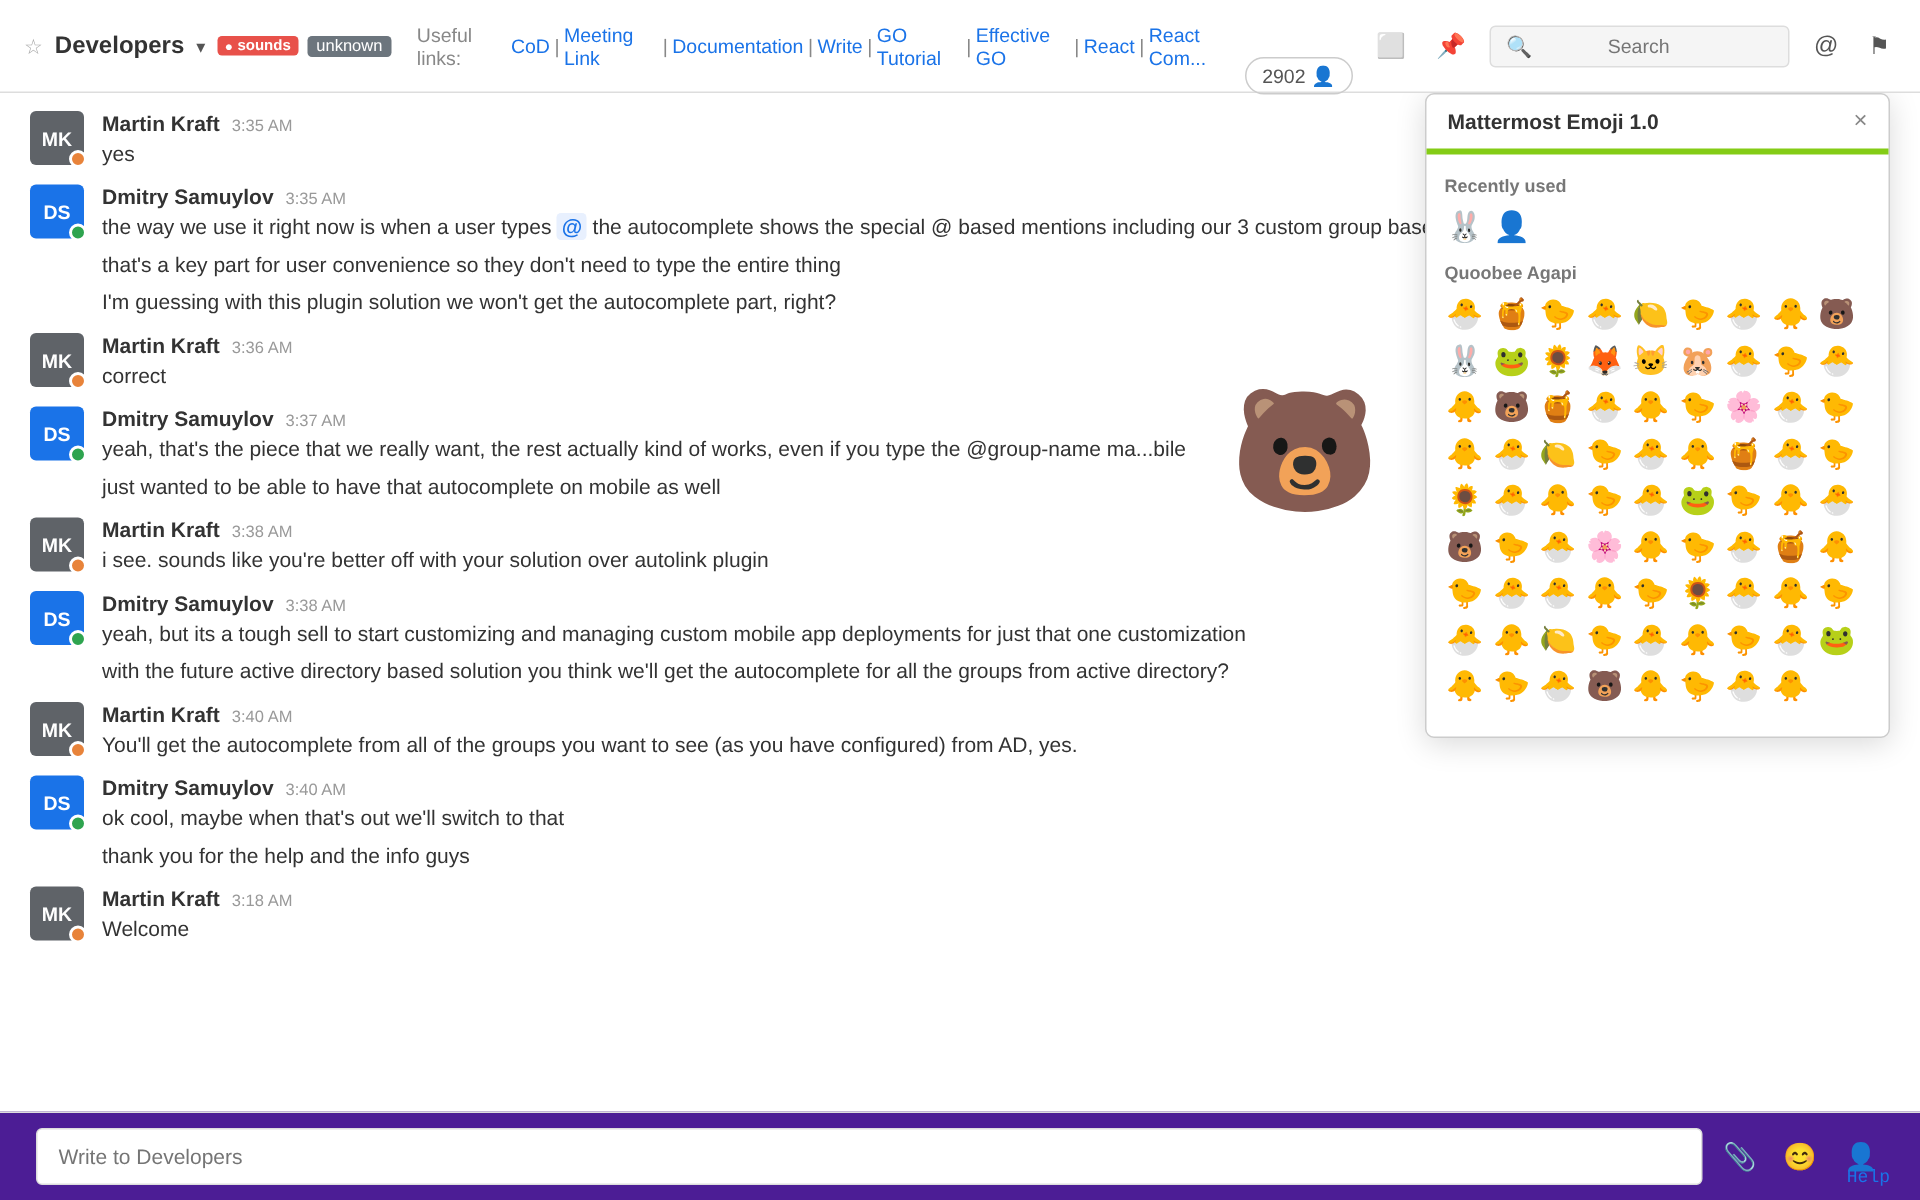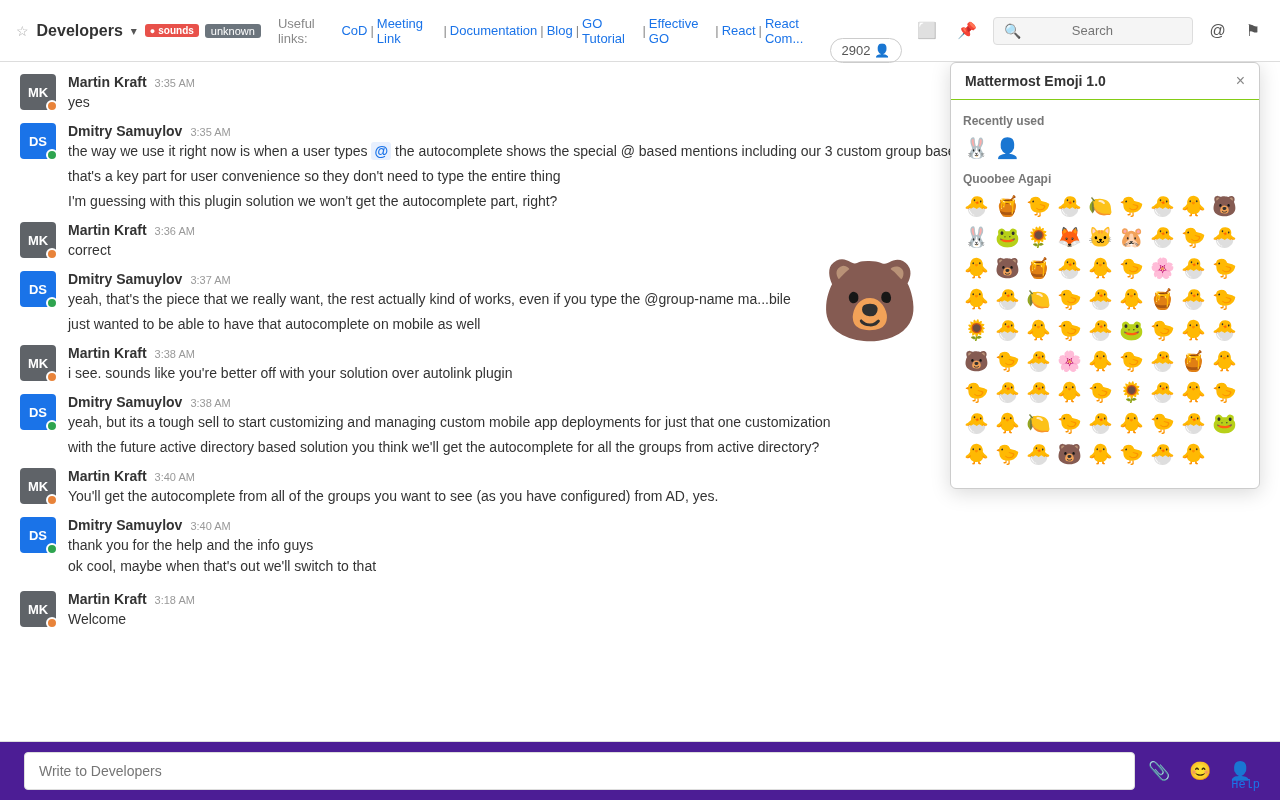--- a/index.html
+++ b/index.html
@@ -34,21 +34,21 @@
     .message-content { flex: 1; }
     .message-header { display: flex; align-items: baseline; gap: 8px; margin-bottom: 2px; }
     .message-author { font-weight: 700; font-size: 14px; color: #333; }
     .message-time { font-size: 11px; color: #999; }
     .message-text { font-size: 14px; color: #333; line-height: 1.5; }
     .message-text .mention { background: #e8f0fe; color: #1a73e8; padding: 1px 3px; border-radius: 3px; font-weight: 600; }
     .continuation { margin-bottom: 4px; }
 
     
     .emoji-picker { position: absolute; right: 20px; top: 0; width: 310px; background: #fff; border: 1px solid #ccc; border-radius: 6px; box-shadow: 0 4px 20px rgba(0,0,0,0.15); z-index: 100; }
-    .emoji-picker-header { display: flex; align-items: center; justify-content: space-between; padding: 10px 14px; border-bottom: 1px solid #84cc16; }
+    .emoji-picker-header { display: flex; align-items: center; justify-content: space-between; padding: 10px 14px; border-bottom: 4px solid #84cc16; }
     .emoji-picker-title { font-size: 14px; font-weight: 600; color: #333; }
     .emoji-picker-close { background: none; border: none; cursor: pointer; color: #888; font-size: 16px; padding: 0; line-height: 1; }
     .emoji-picker-body { padding: 10px 12px; overflow-y: auto; max-height: 430px; }
     .emoji-section-label { font-size: 12px; font-weight: 600; color: #777; margin-bottom: 6px; margin-top: 4px; }
     .emoji-grid { display: flex; flex-wrap: wrap; gap: 3px; margin-bottom: 10px; }
     .emoji-cell { width: 28px; height: 28px; display: flex; align-items: center; justify-content: center; font-size: 20px; cursor: pointer; border-radius: 4px; }
 
     
     .input-bar { border-top: 1px solid #ddd; padding: 10px 24px; background: #4c1d95; display: flex; align-items: center; gap: 10px; flex-shrink: 0; }
     .input-field { flex: 1; border: 1px solid #ddd; border-radius: 4px; padding: 10px 14px; font-size: 14px; color: #999; outline: none; background: #fff; }
@@ -84,21 +84,21 @@
       <span class="header-unknown">unknown</span>
     </div>
     <div class="useful-links">
       <span class="useful-links-label">Useful links:</span>
       <a href="#">CoD</a>
         <span> | </span>
       <a href="#">Meeting Link</a>
         <span> | </span>
       <a href="#">Documentation</a>
         <span> | </span>
-      <a href="#">Blog</a>
+      <a href="#">Write</a>
         <span> | </span>
       <a href="#">GO Tutorial</a>
         <span> | </span>
       <a href="#">Effective GO</a>
         <span> | </span>
       <a href="#">React</a>
         <span> | </span>
       <a href="#">React Com...</a>
     </div>
   </div>
@@ -228,22 +228,22 @@
     <div class="message-group">
       <div class="avatar">
         <div class="avatar-img" style="background:#1a73e8;">DS</div>
         <div class="avatar-badge badge-green"></div>
       </div>
       <div class="message-content">
         <div class="message-header">
           <span class="message-author">Dmitry Samuylov</span>
           <span class="message-time">3:40 AM</span>
         </div>
+        <div class="message-text continuation">ok cool, maybe when that's out we'll switch to that</div>
         <div class="message-text">thank you for the help and the info guys</div>
-        <div class="message-text continuation">ok cool, maybe when that's out we'll switch to that</div>
       </div>
     </div>
 
     <div class="message-group">
       <div class="avatar">
         <div class="avatar-img" style="background:#5f6368;">MK</div>
         <div class="avatar-badge badge-orange"></div>
       </div>
       <div class="message-content">
         <div class="message-header">

